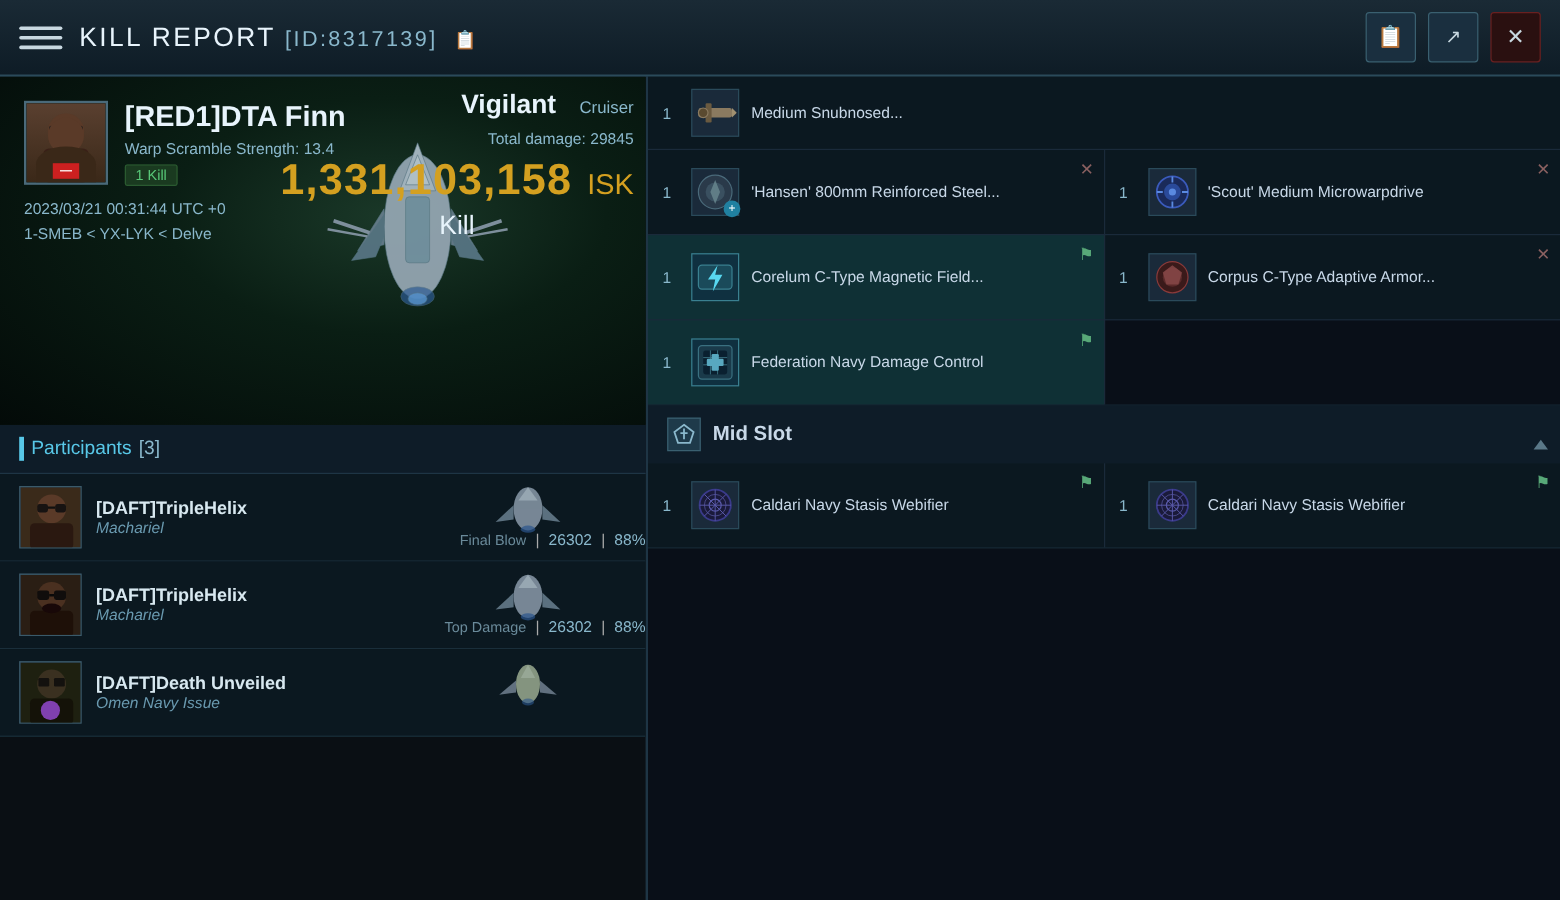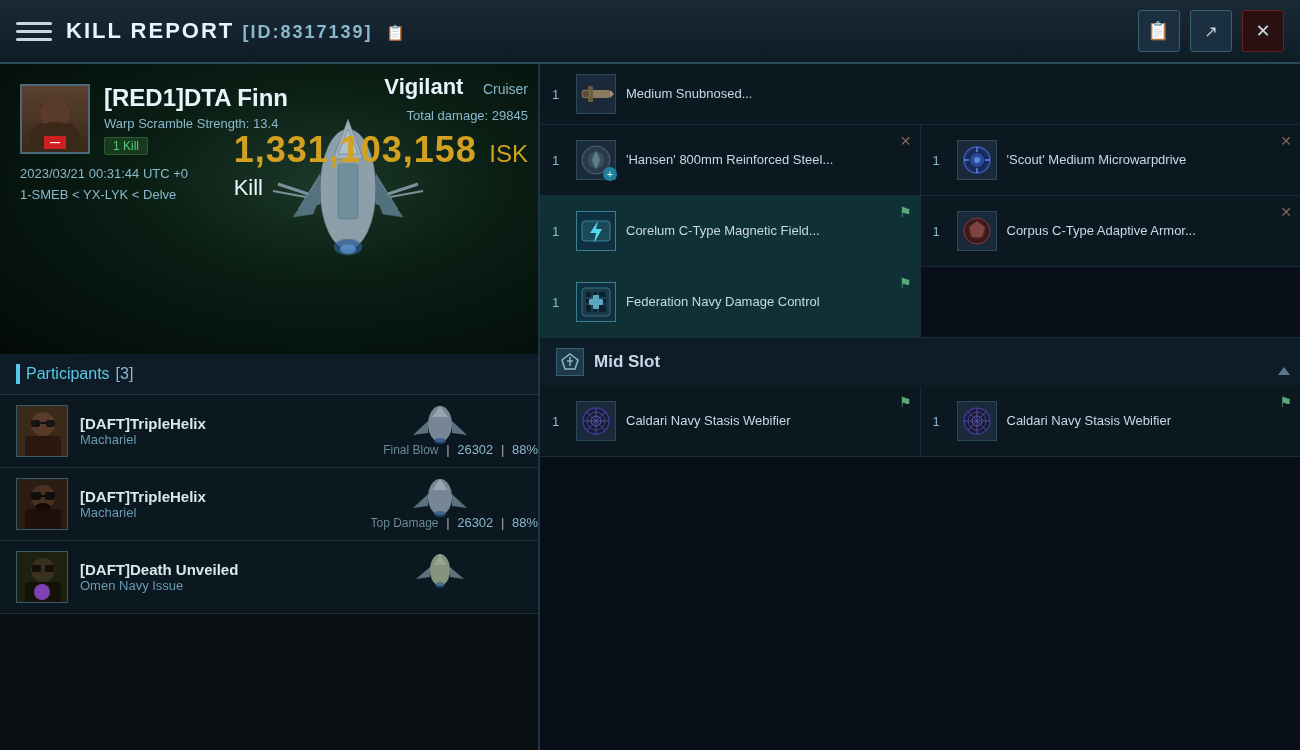--- a/index.html
+++ b/index.html
@@ -32,21 +32,21 @@
       margin-right: 14px;
     }
     .hamburger-icon span {
       display: block;
       height: 3px;
       background: #c8d8e0;
       border-radius: 2px;
     }
     .header-title {
       font-size: 22px;
-      font-weight: bold;
+      font-weight: normal;
       color: #e8f4fc;
       letter-spacing: 2px;
       flex: 1;
     }
     .header-title .id-part {
       color: #8ab8cc;
       font-size: 18px;
     }
     .header-actions {
       display: flex;
@@ -204,21 +204,21 @@
       font-weight: bold;
       letter-spacing: 1px;
     }
     .isk-unit {
       font-size: 24px;
       color: #d4a020;
     }
     .kill-result {
       font-size: 22px;
       color: #e8f4fc;
-      text-align: left;
+      text-align: center;
       margin-top: 4px;
     }
 
     
     .participants-header {
       padding: 10px 16px;
       font-size: 16px;
       color: #58c8e8;
       border-bottom: 1px solid #1e3545;
       display: flex;
@@ -268,20 +268,21 @@
     }
     .badge-purple { background: #8040b0; }
     .participant-name {
       font-size: 15px;
       color: #d8e8f0;
       font-weight: bold;
     }
     .participant-ship {
       font-size: 13px;
       color: #6a9ab0;
+      font-style: italic;
     }
     .participant-stats {
       position: absolute;
       right: 0;
       bottom: 10px;
       font-size: 13px;
       color: #8ab8cc;
     }
     .participant-stat-label {
       color: #6a8a9a;

